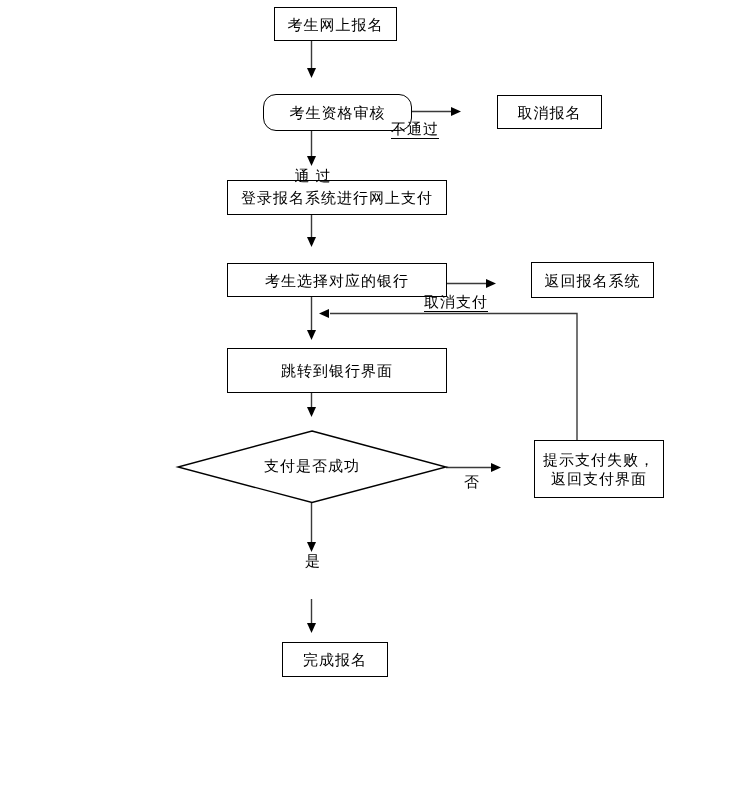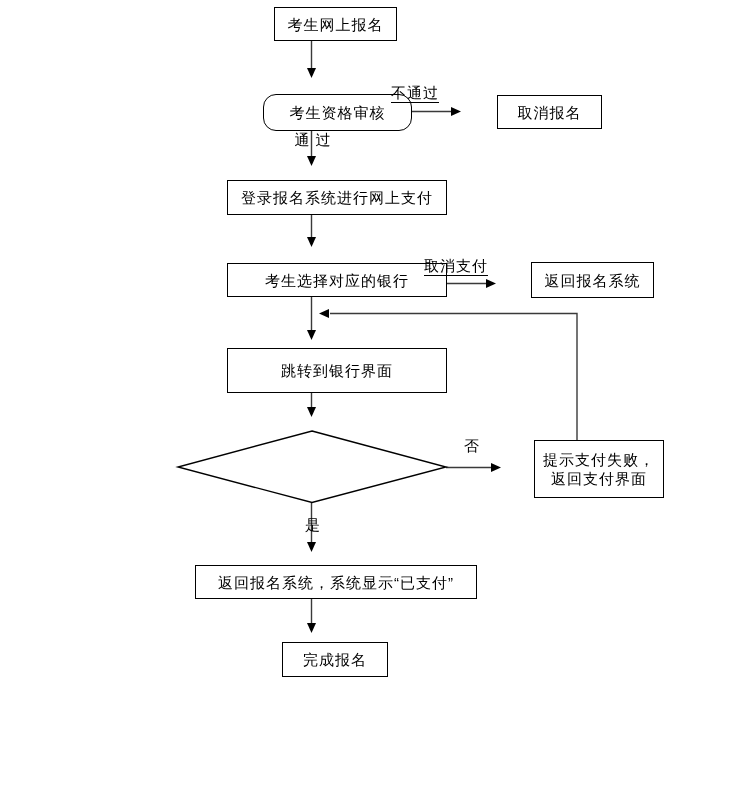--- a/index.html
+++ b/index.html
@@ -33,20 +33,21 @@
   .node.multiline{flex-direction:column;white-space:normal;}
   .decision-label{
     position:absolute;
     display:flex;align-items:center;justify-content:center;
     font-size:15px;letter-spacing:1px;
   }
   .edge-label{
     position:absolute;
     font-size:15px;letter-spacing:1px;line-height:16px;
     white-space:pre;
+    margin-top:36px;
   }
   .edge-label.underlined{border-bottom:1px solid var(--border);padding-bottom:1px;}
 </style>
 </head>
 <body>
 
 <div class="stage">
 
   <svg class="connectors" width="729" height="811" viewBox="0 0 729 811">
 
@@ -115,27 +116,27 @@
   <div class="node" style="left:473px;top:95px;width:105px;height:34px;">取消报名</div>
 
   <div class="node" style="left:203px;top:180px;width:220px;height:35px;">登录报名系统进行网上支付</div>
 
   <div class="node" style="left:203px;top:263px;width:220px;height:34px;">考生选择对应的银行</div>
 
   <div class="node" style="left:507px;top:262px;width:123px;height:36px;">返回报名系统</div>
 
   <div class="node" style="left:203px;top:348px;width:220px;height:45px;">跳转到银行界面</div>
 
+  <div class="decision-label" style="left:178px;top:431px;width:268px;height:71px;">支付是否成功</div>
 
   <div class="node multiline" style="left:510px;top:440px;width:130px;height:58px;">
     <div>提示支付失败，</div>
     <div>返回支付界面</div>
   </div>
 
-  <div class="node" style="left:171px;top:565px;width:282px;height:34px;">返回报名系统，系统显示“已支付”</div>
 
   <div class="node" style="left:258px;top:642px;width:106px;height:35px;">完成报名</div>
 
   <div class="edge-label underlined" style="left:391px;top:85px;">不通过</div>
 
   <div class="edge-label" style="left:287px;top:132px;width:52px;text-align:center;">通 过</div>
 
   <div class="edge-label underlined" style="left:424px;top:258px;">取消支付</div>
 
   <div class="edge-label" style="left:464px;top:438px;">否</div>

